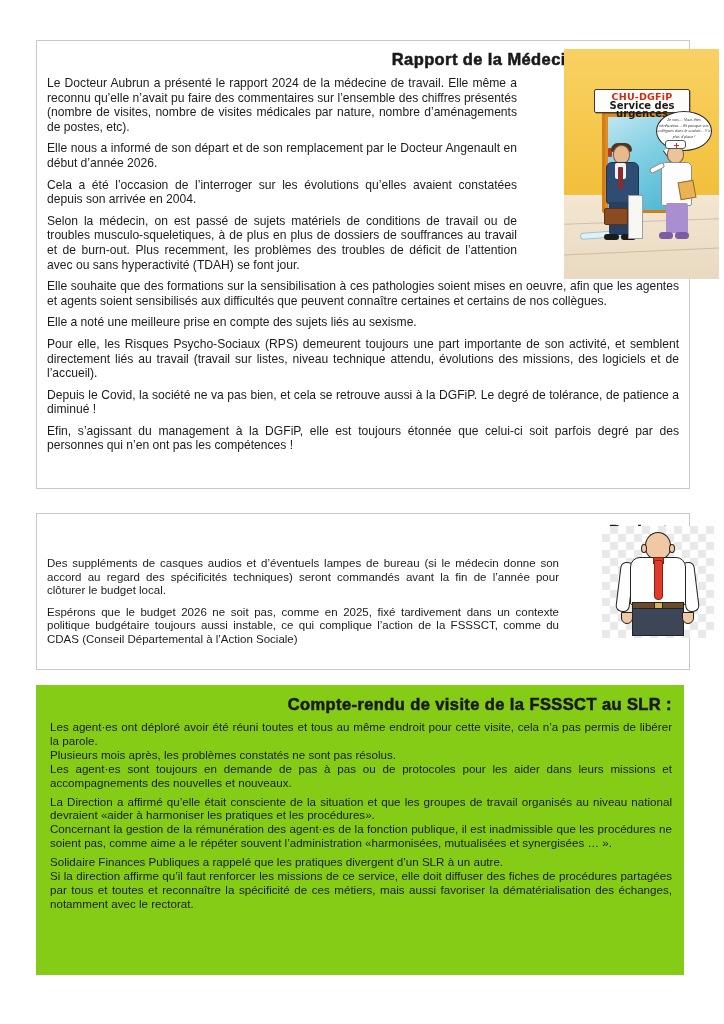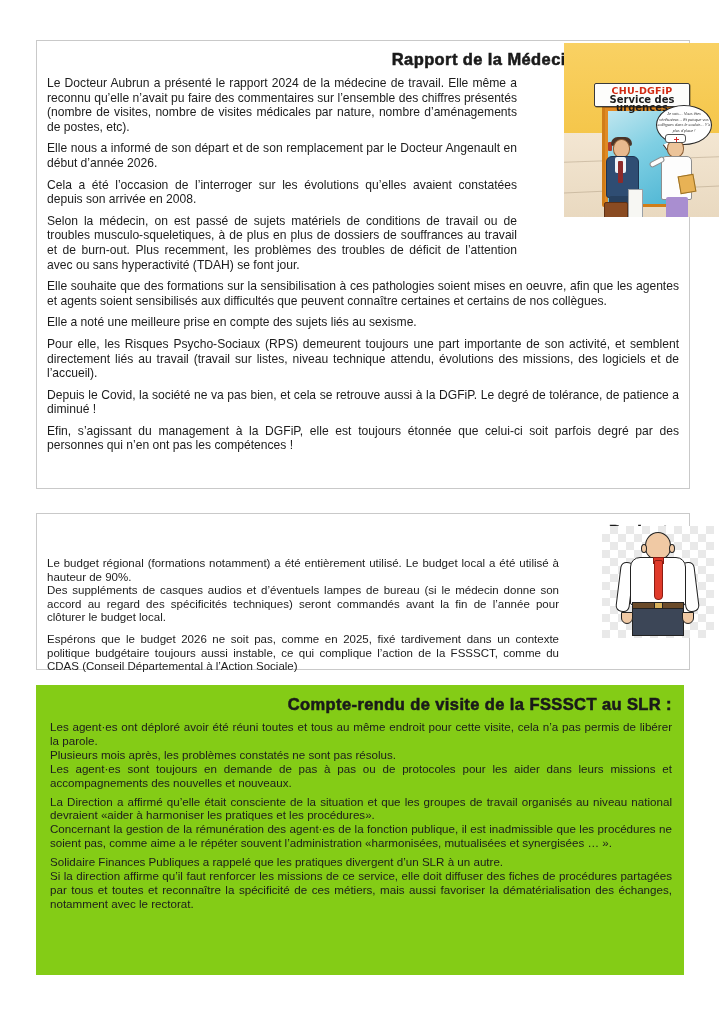--- a/index.html
+++ b/index.html
@@ -73,22 +73,22 @@
     left: 36px; top: 40px;
     width: 654px; height: 449px;
     padding: 8px 10px 6px 10px;
   }
   #sec1 .title { margin: 0 0 7px 2px; }
   #sec1 .txtcol { width: 470px; }
 
   
   .cartoon {
     position: absolute;
-    left: 527px; top: 2px;
-    width: 155px; height: 174px;
+    left: 527px; top: 8px;
+    width: 155px; height: 230px;
     background: #f6c945;
     overflow: hidden;
   }
   .cartoon .sky {
     position: absolute; left: 0; top: 0; right: 0; height: 150px;
     background: linear-gradient(180deg,#f9d163 0%, #f2bf3a 100%);
   }
   .cartoon .floor {
     position: absolute; left: 0; bottom: 0; right: 0; height: 84px;
     background: linear-gradient(180deg,#f3e6d2 0%, #e9d9c0 100%);
@@ -251,21 +251,21 @@
 
 <div class="page">
 
   <div class="section box-bordered" id="sec1">
 
     <div class="sec-title big display title">Rapport de la Médecine du travail :</div>
 
     <div class="txtcol">
       <p class="body">Le Docteur Aubrun a présenté le rapport 2024 de la médecine de travail. Elle même a reconnu qu’elle n’avait pu faire des commentaires sur l’ensemble des chiffres présentés (nombre de visites, nombre de visites médicales par nature, nombre d’aménagements de postes, etc).</p>
       <p class="body">Elle nous a informé de son départ et de son remplacement par le Docteur Angenault en début d’année 2026.</p>
-      <p class="body">Cela a été l’occasion de l’interroger sur les évolutions qu’elles avaient constatées depuis son arrivée en 2008.</p>
+      <p class="body">Cela a été l’occasion de l’interroger sur les évolutions qu’elles avaient constatées depuis son arrivée en 2004.</p>
       <p class="body">Selon la médecin, on est passé de sujets matériels de conditions de travail ou de troubles musculo-squeletiques, à de plus en plus de dossiers de souffrances au travail et de burn-out. Plus recemment, les problèmes des troubles de déficit de l’attention avec ou sans hyperactivité (TDAH) se font jour.</p>
     </div>
 
     <div style="margin-top:4px;">
       <p class="body">Elle souhaite que des formations sur la sensibilisation à ces pathologies soient mises en oeuvre, afin que les agentes et agents soient sensibilisés aux difficultés que peuvent connaître certaines et certains de nos collègues.</p>
       <p class="body">Elle a noté une meilleure prise en compte des sujets liés au sexisme.</p>
       <p class="body">Pour elle, les Risques Psycho-Sociaux (RPS) demeurent toujours une part importante de son activité, et semblent directement liés au travail (travail sur listes, niveau technique attendu, évolutions des missions, des logiciels et de l’accueil).</p>
       <p class="body">Depuis le Covid, la société ne va pas bien, et cela se retrouve aussi à la DGFiP. Le degré de tolérance, de patience a diminué !</p>
       <p class="body tight">Efin, s’agissant du management à la DGFiP, elle est toujours étonnée que celui-ci soit parfois degré par des personnes qui n’en ont pas les compétences !</p>
     </div>
@@ -313,21 +313,20 @@
         <div class="shoe l"></div>
         <div class="shoe r"></div>
       </div>
     </div>
   </div>
 
   <div class="section box-bordered" id="sec2">
     <div class="sec-title big display title">Budget :</div>
 
     <div class="txtcol">
-      <p class="body small tight">Le budget régional (formations notamment) a été entièrement utilisé. Le budget local a été utilisé à hauteur de 90%.</p>
       <p class="body small">Des suppléments de casques audios et d’éventuels lampes de bureau (si le médecin donne son accord au regard des spécificités techniques) seront commandés avant la fin de l’année pour clôturer le budget local.</p>
       <p class="body small tight" style="margin-top:8px;">Espérons que le budget 2026 ne soit pas, comme en 2025, fixé tardivement dans un contexte politique budgétaire toujours aussi instable, ce qui complique l’action de la FSSSCT, comme du CDAS (Conseil Départemental à l’Action Sociale)</p>
     </div>
 
     <div class="moneyman">
       <div class="mm">
         <div class="arm l"></div>
         <div class="arm r"></div>
         <div class="head"></div>
         <div class="ear l"></div>

